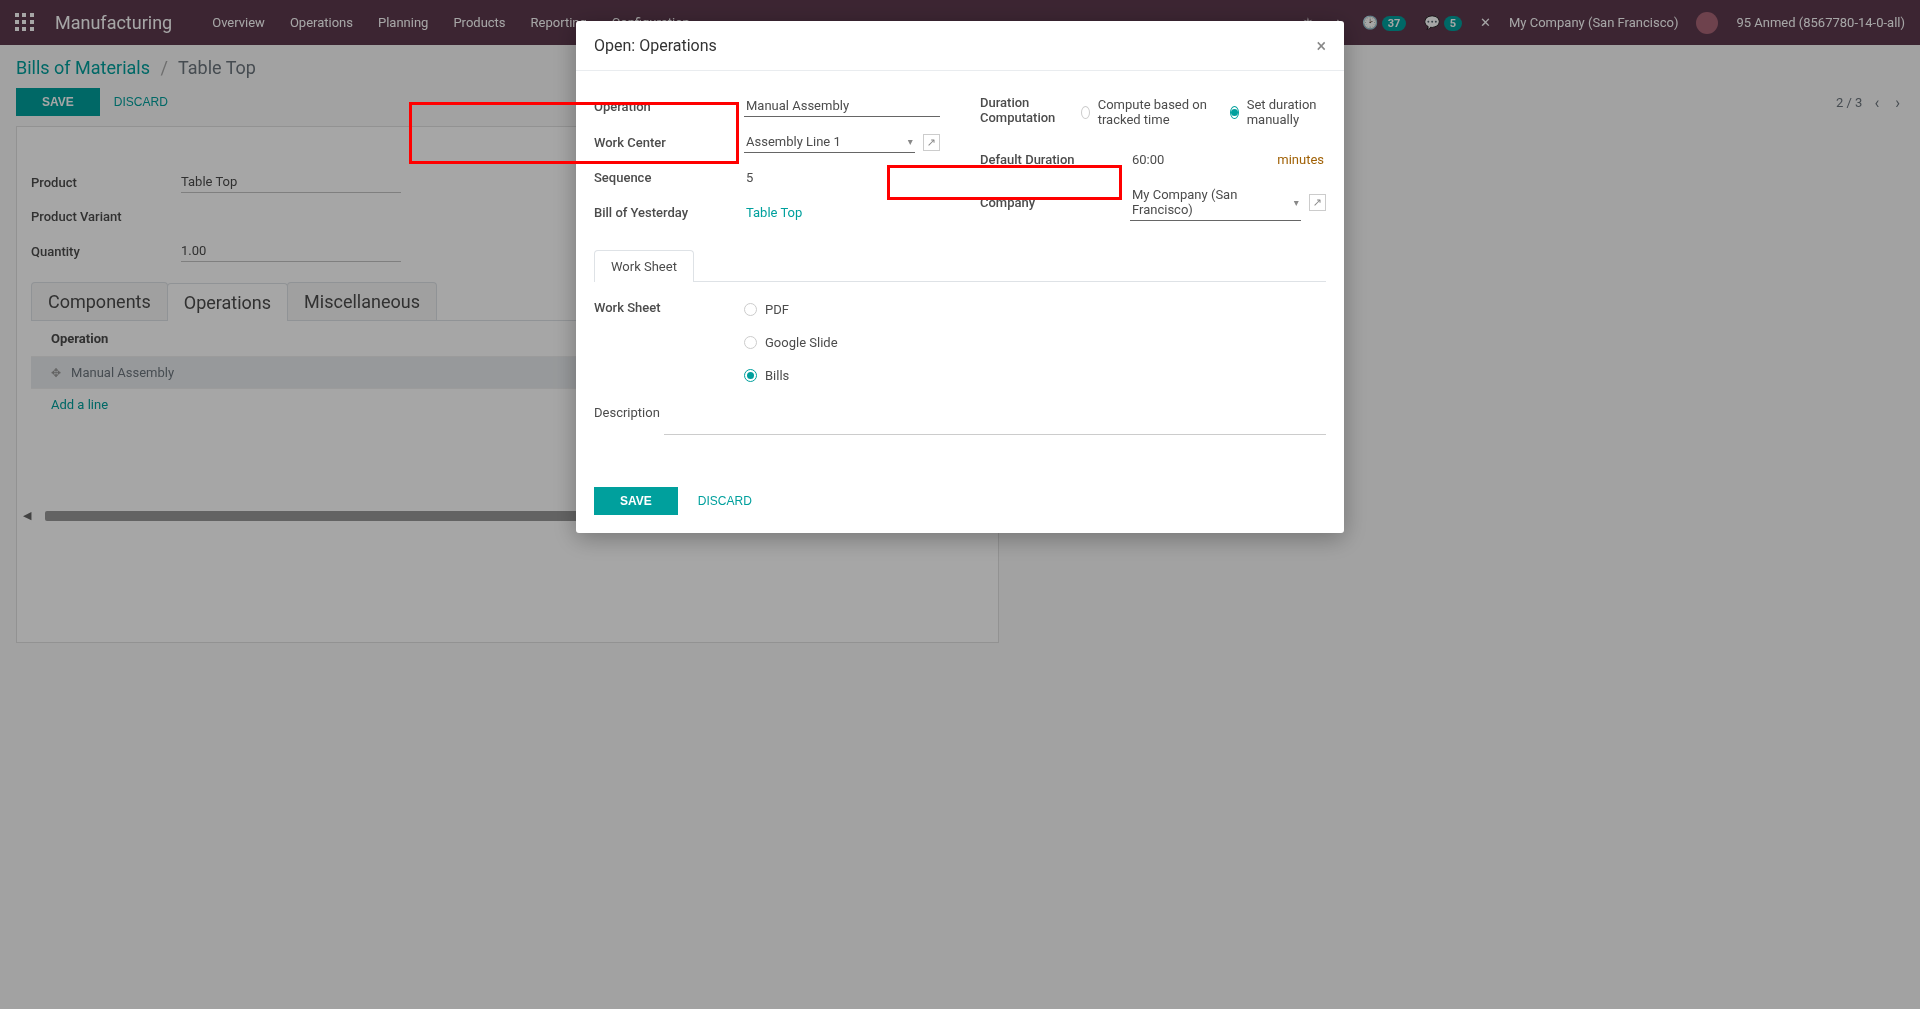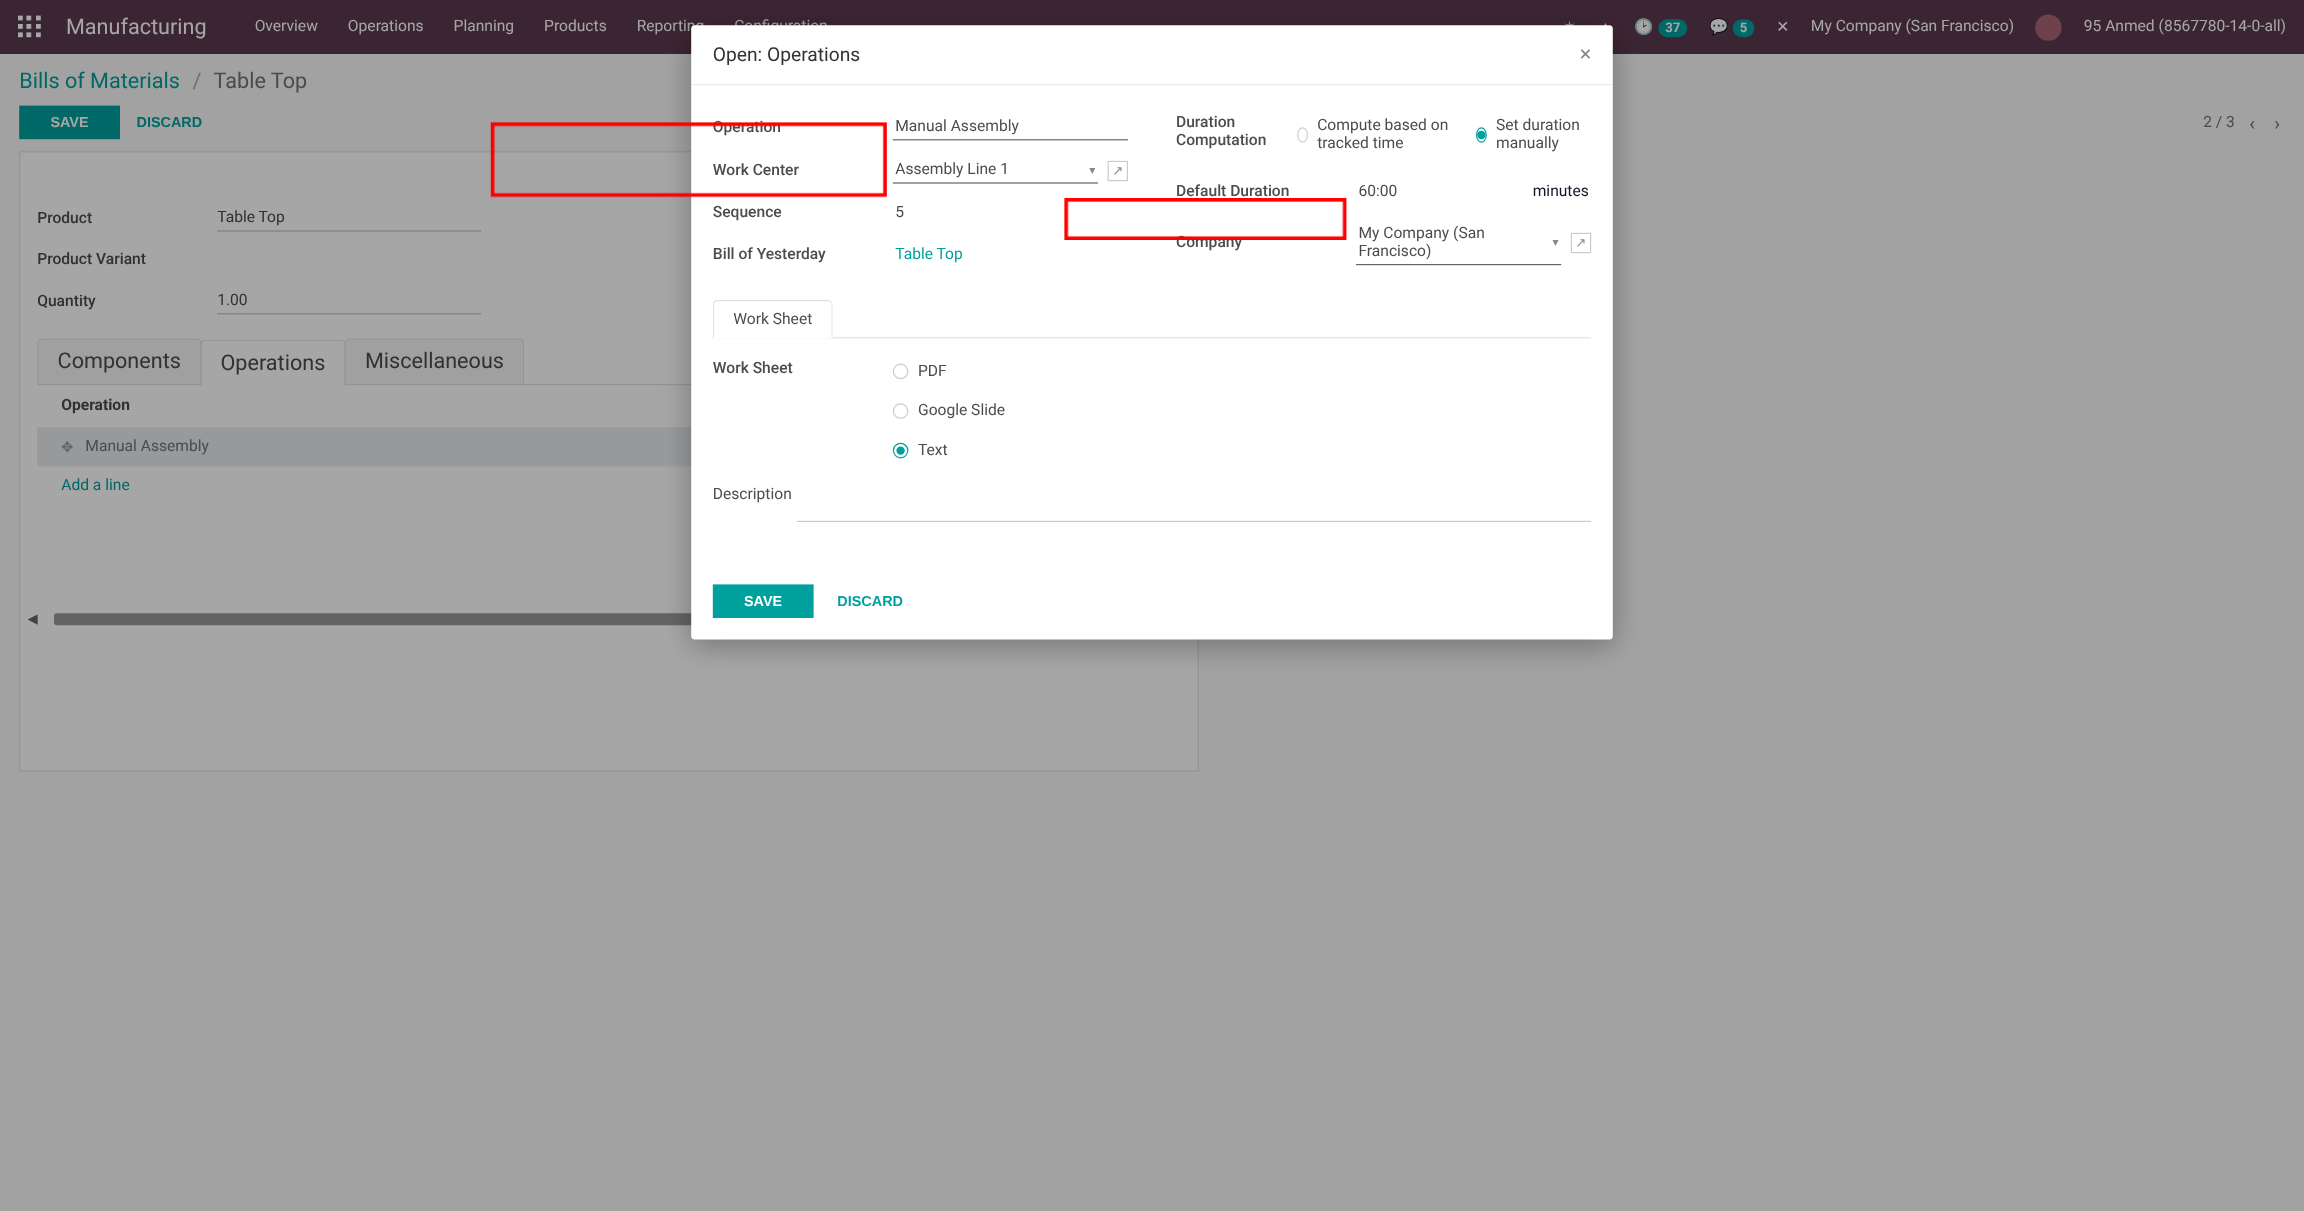--- a/index.html
+++ b/index.html
@@ -15,21 +15,21 @@
 .topbar .right { display: flex; align-items: center; gap: 18px; font-size: 13px; }
 .topbar .badge { background: #00A09D; color: #fff; border-radius: 8px; padding: 1px 6px; font-size: 11px; font-weight: bold; }
 .topbar .avatar { width: 22px; height: 22px; border-radius: 50%; background: #a67; display: inline-block; }
 
 .breadcrumbs { padding: 12px 16px 6px; font-size: 18px; color: #6c757d; }
 .breadcrumbs .link { color: #00A09D; cursor: pointer; }
 .breadcrumbs .sep { margin: 0 6px; color: #aaa; }
 
 .actions-row { display: flex; align-items: center; padding: 4px 16px 10px; }
 .btn-primary { background: #00A09D; color: #fff; border: none; padding: 7px 26px; font-weight: bold; font-size: 12px; cursor: pointer; }
-.btn-secondary { background: none; border: none; color: #00A09D; font-weight: bold; font-size: 12px; padding: 7px 14px; cursor: pointer; }
+.btn-secondary { background: none; border: none; color: #00A09D; font-weight: normal; font-size: 12px; padding: 7px 14px; cursor: pointer; }
 .pager { margin-left: auto; display: flex; align-items: center; gap: 8px; color: #6c757d; }
 .pager .nav-btn { font-size: 16px; color: #6c757d; cursor: pointer; padding: 4px; }
 
 .sheet-area { padding: 0 16px 20px; display: flex; gap: 16px; }
 .sheet { background: #fff; border: 1px solid #e0e0e0; width: 983px; height: 517px; padding: 12px 0 0 0; position: relative; }
 .statusbar { display: flex; justify-content: flex-end; padding: 0 14px 8px; gap: 14px; color: #6c757d; font-size: 12px; align-items: center; }
 .statusbar .attach-icon { color: #00A09D; }
 .statusbar .follow-icon { color: #00A09D; }
 .form-grid { display: flex; padding: 10px 14px 20px; gap: 50px; }
 .form-col { display: flex; flex-direction: column; gap: 16px; }
@@ -75,21 +75,21 @@
 .radio-circle.checked::after { content: ''; width: 7px; height: 7px; background: #00A09D; border-radius: 50%; }
 .highlight-box { position: absolute; border: 3px solid #f00; pointer-events: none; z-index: 200; }
 .modal-tabs { display: flex; margin-top: 26px; border-bottom: 1px solid #dee2e6; }
 .modal-tab { padding: 8px 16px; border: 1px solid #dee2e6; border-bottom: none; background: #fff; font-size: 13px; border-radius: 4px 4px 0 0; position: relative; top: 1px; }
 .ws-section { padding: 18px 0 10px; display: flex; }
 .ws-section .mlbl { width: 150px; font-weight: 500; }
 .ws-opts { display: flex; flex-direction: column; gap: 14px; }
 .desc-section { padding: 10px 0 30px; display: flex; align-items: flex-start; }
 .desc-line { flex: 1; border-bottom: 1px solid #ccc; height: 30px; margin-left: 4px; }
 .modal-footer { padding: 12px 18px 18px; display: flex; gap: 6px; }
-.minutes-lbl { margin-left: auto; color: #0f172a; }
+.minutes-lbl { margin-left: auto; color: #a16207; }
 </style>
 </head>
 <body>
 
 <div class="topbar">
   <div class="apps-icon">
       <span></span>
       <span></span>
       <span></span>
       <span></span>
@@ -266,21 +266,21 @@
         <div class="radio-opt">
           <span class="radio-circle"></span>
           <span>PDF</span>
         </div>
         <div class="radio-opt">
           <span class="radio-circle"></span>
           <span>Google Slide</span>
         </div>
         <div class="radio-opt">
           <span class="radio-circle checked"></span>
-          <span>Text</span>
+          <span>Bills</span>
         </div>
       </div>
     </div>
 
     <div class="desc-section">
       <div class="mlbl">Description</div>
       <div class="desc-line"></div>
     </div>
   </div>
   <div class="modal-footer">

